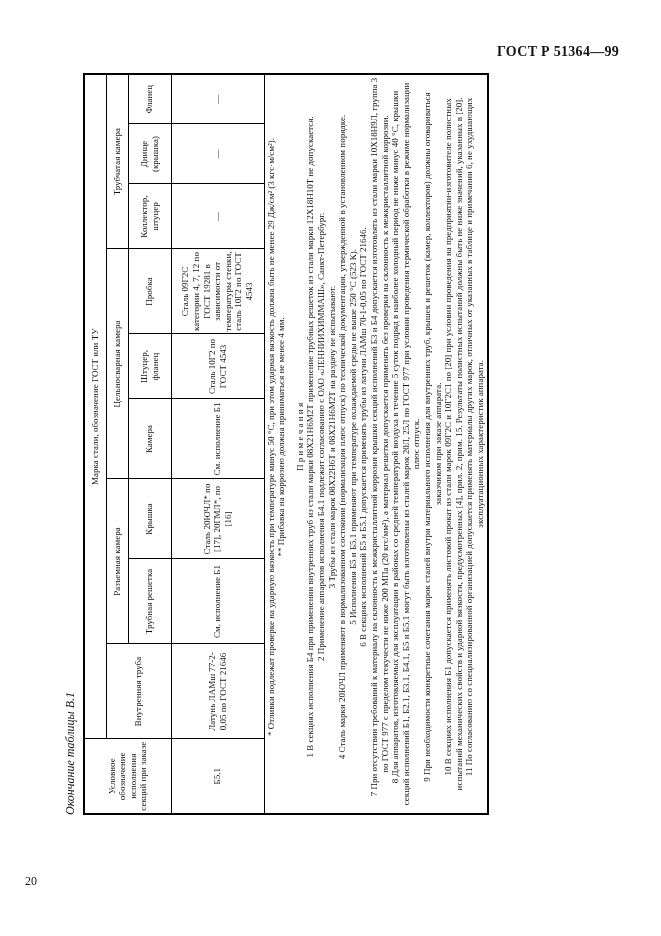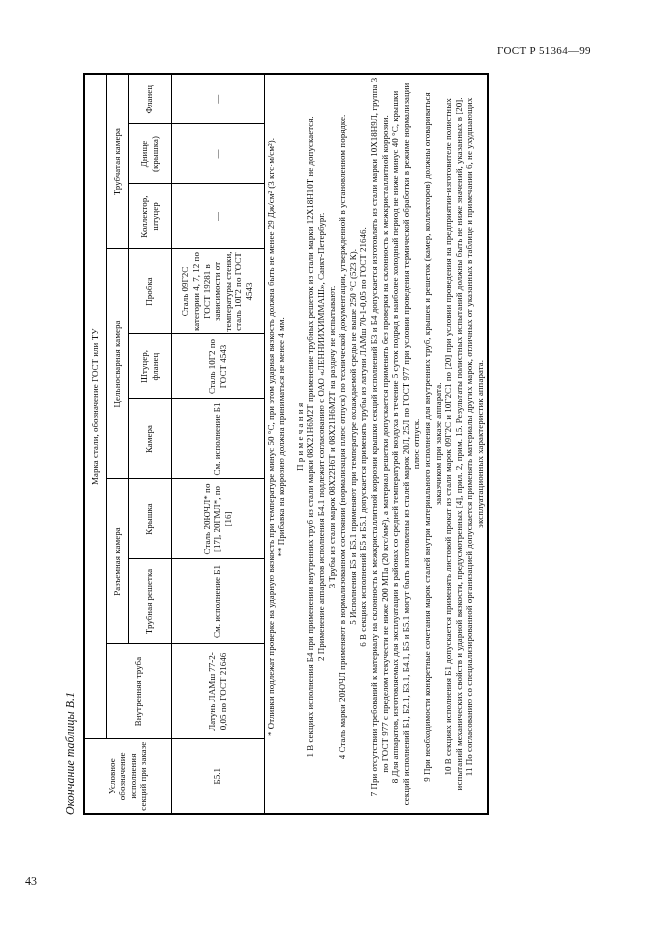--- a/index.html
+++ b/index.html
@@ -3,21 +3,21 @@
 <meta charset="utf-8">
 <style>
   html,body { margin:0; padding:0; background:#e8e8e8; }
   .page {
     position:relative; width:661px; height:936px; background:#ffffff;
     font-family:"Liberation Serif", serif; color:#151515; overflow:hidden;
     margin:0 auto;
   }
   .doc-header {
     position:absolute; top:44px; left:497px;
-    font-size:11px; font-weight:normal; letter-spacing:0.3px; white-space:nowrap;
+    font-size:14px; font-weight:bold; letter-spacing:0.3px; white-space:nowrap;
   }
   .page-number {
     position:absolute; left:25px; top:874px; font-size:12px;
   }
   
   .rot-wrap { position:absolute; left:62px; top:75px; width:511px; height:740px; }
   .rot-inner {
     width:740px; height:511px;
     transform: rotate(-90deg) translate(-740px, 0);
     transform-origin: top left;
@@ -114,15 +114,15 @@
             <p>10 В секциях исполнения Б1 допускается применять листовой прокат из стали марок 09Г2С и 10Г2С1 по [20] при условии проведения на предприятии-изготовителе полистных испытаний механических свойств и ударной вязкости, предусмотренных [4], прил. 2, прим. 15. Результаты полистных испытаний должны быть не ниже значений, указанных в [20].</p>
             <p>11 По согласованию со специализированной организацией допускается применять материалы других марок, отличных от указанных в таблице и примечании 6, не ухудшающих эксплуатационных характеристик аппарата.</p>
           </td>
         </tr>
       </tbody>
         </table>
 
     </div>
   </div>
 
-  <div class="page-number">43</div>
+  <div class="page-number">20</div>
 
 </div>
 
 </body></html>

